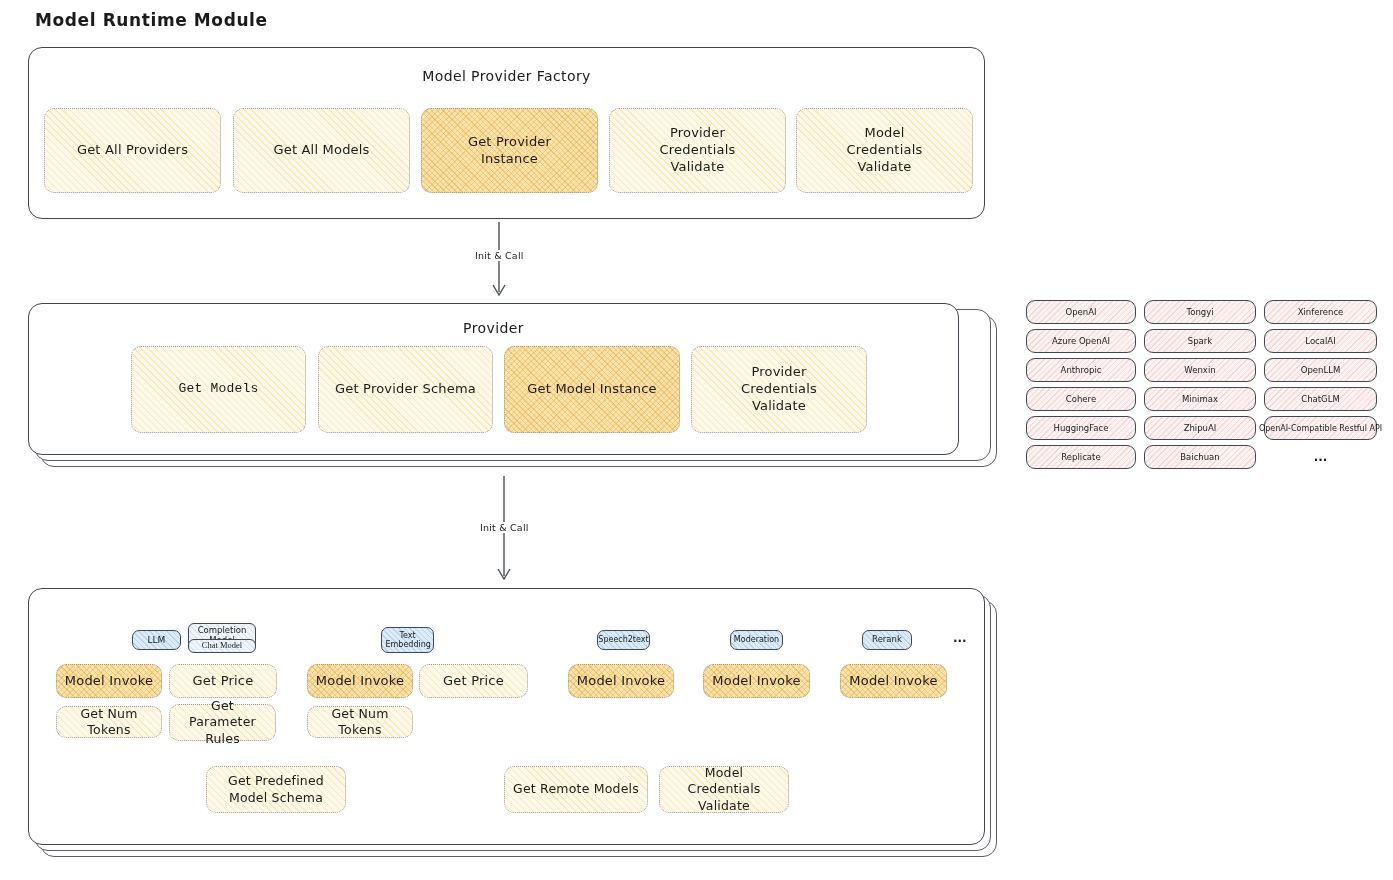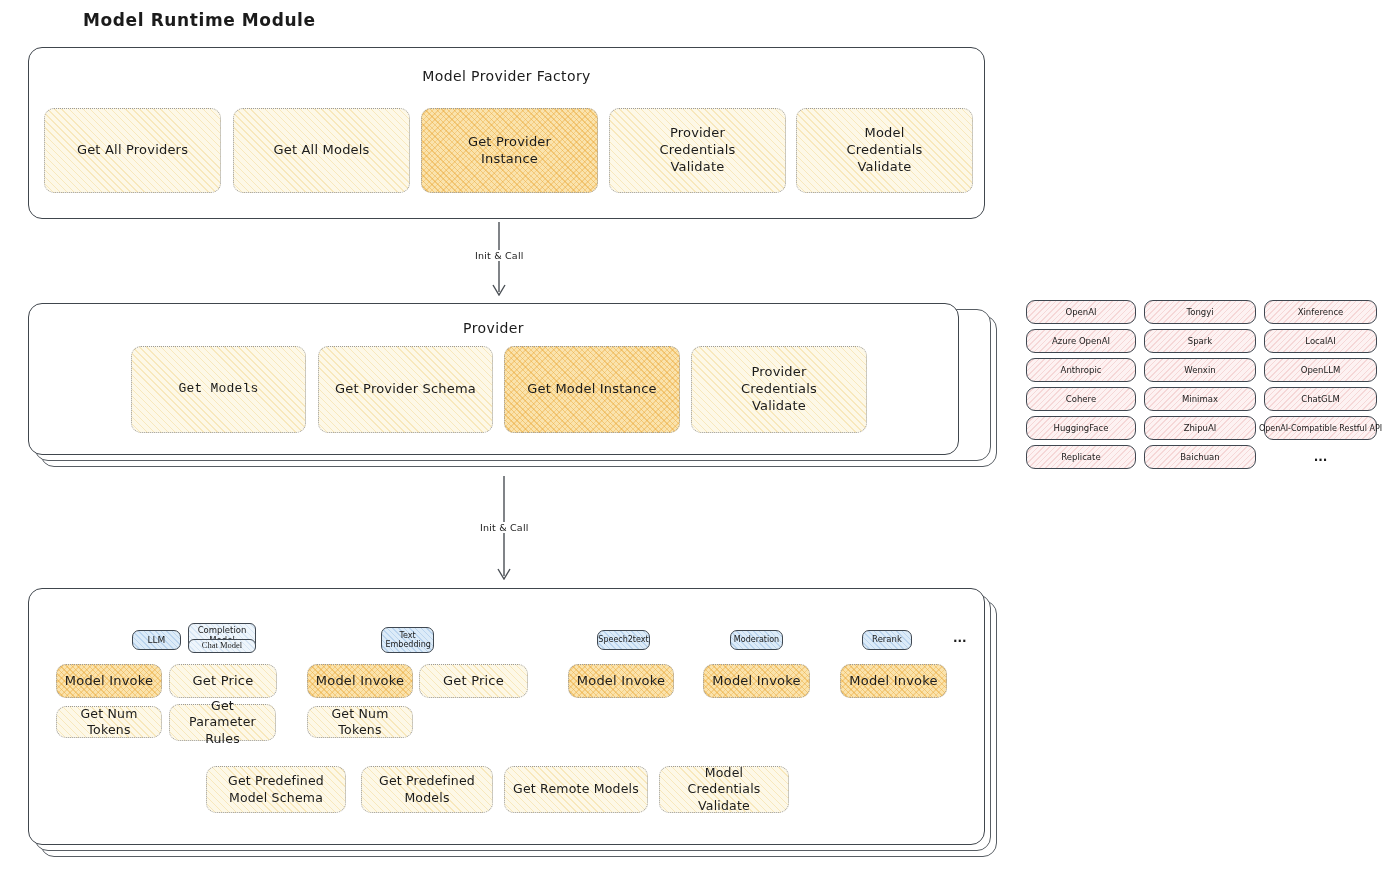--- a/index.html
+++ b/index.html
@@ -1,19 +1,19 @@
 <!DOCTYPE html>
 <html><head>
 <meta charset="utf-8">
 <style>
   html,body{margin:0;padding:0;background:#fff;}
   body{font-family:"DejaVu Sans","Liberation Sans",sans-serif;color:#1b1b1b;}
   #canvas{position:relative;width:1393px;height:880px;background:#ffffff;overflow:hidden;}
 
-  .page-title{position:absolute;left:35px;top:10px;font-size:17px;font-weight:600;letter-spacing:.6px;margin-left:48px;}
+  .page-title{position:absolute;left:35px;top:10px;font-size:17px;font-weight:600;letter-spacing:.6px;}
 
   .panel{position:absolute;background:#fff;border:1.6px solid #40464d;border-radius:14px;box-sizing:border-box;}
   .stack{position:absolute;background:#fff;border:1.6px solid #585e64;border-radius:14px;box-sizing:border-box;}
   .panel-title{position:absolute;left:0;width:100%;text-align:center;font-size:14px;letter-spacing:.4px;}
 
   .btn{position:absolute;display:flex;align-items:center;justify-content:center;text-align:center;
        border-radius:10px;font-size:13px;letter-spacing:.2px;line-height:1.3;padding:2px 6px;box-sizing:border-box;}
   .btn.light{background-color:#fdf8e7;
        background-image:repeating-linear-gradient(45deg,rgba(235,195,90,.30) 0 1px,transparent 1px 5px);
        border:1.4px dotted #9a9a9a;}
@@ -211,23 +211,20 @@
     <div class="btn light" style="left:140px;top:115px;width:107px;height:37px;font-size:12.5px;">
       <span style="max-width:90px;">Get Parameter Rules</span>
     </div>
     <div class="btn light" style="left:278px;top:117px;width:106px;height:32px;font-size:12.5px;">
       <span>Get Num Tokens</span>
     </div>
 
     <div class="btn light" style="left:177px;top:177px;width:140px;height:47px;font-size:12.5px;">
       <span style="max-width:128px;">Get Predefined Model Schema</span>
     </div>
-    <div class="btn light" style="left:332px;top:177px;width:132px;height:47px;font-size:12.5px;">
-      <span style="max-width:96px;">Get Predefined Models</span>
-    </div>
     <div class="btn light" style="left:475px;top:177px;width:144px;height:47px;font-size:12.5px;">
       <span>Get Remote Models</span>
     </div>
     <div class="btn light" style="left:630px;top:177px;width:130px;height:47px;font-size:12.5px;">
       <span style="max-width:110px;">Model Credentials Validate</span>
     </div>
   </div>
 
 </div>
 

